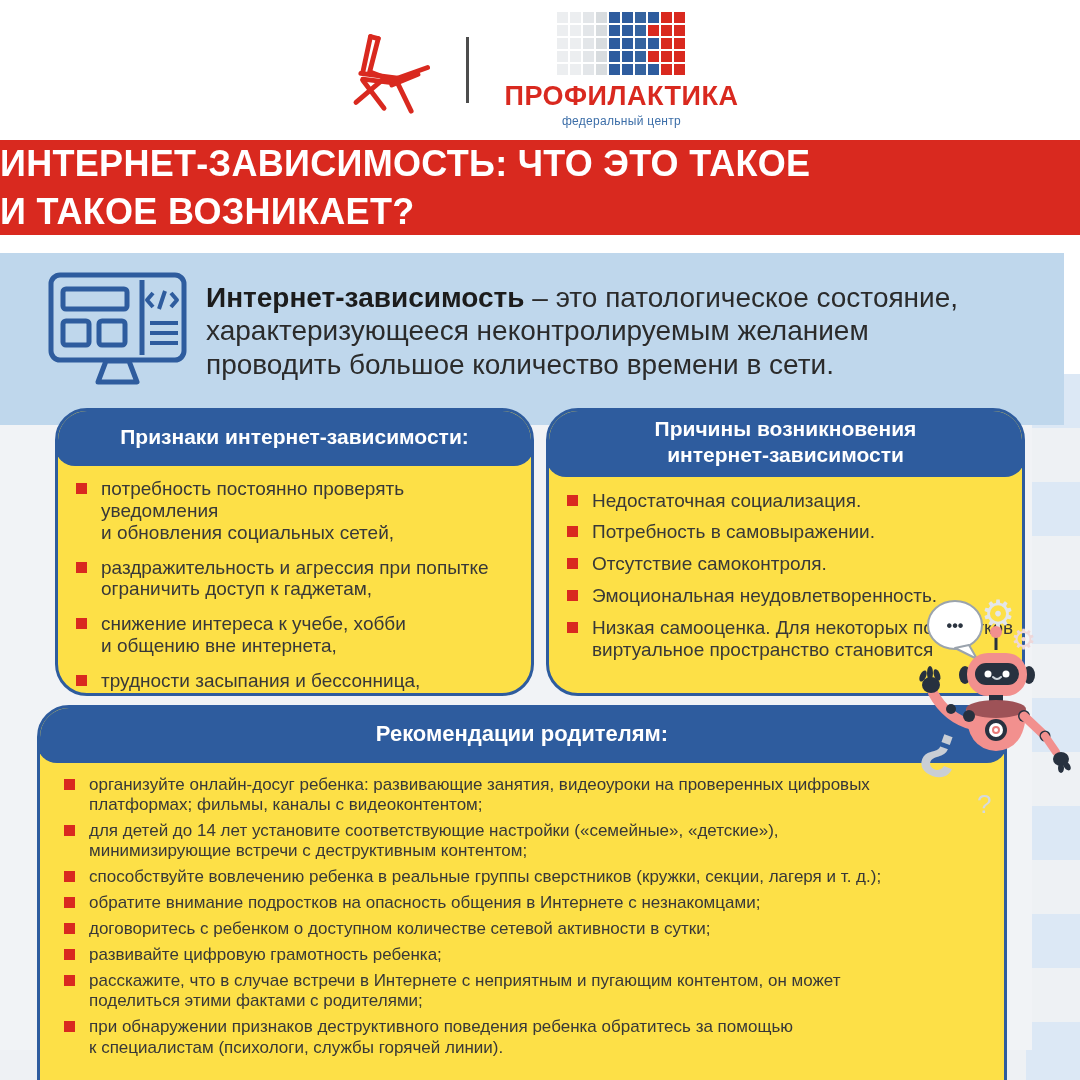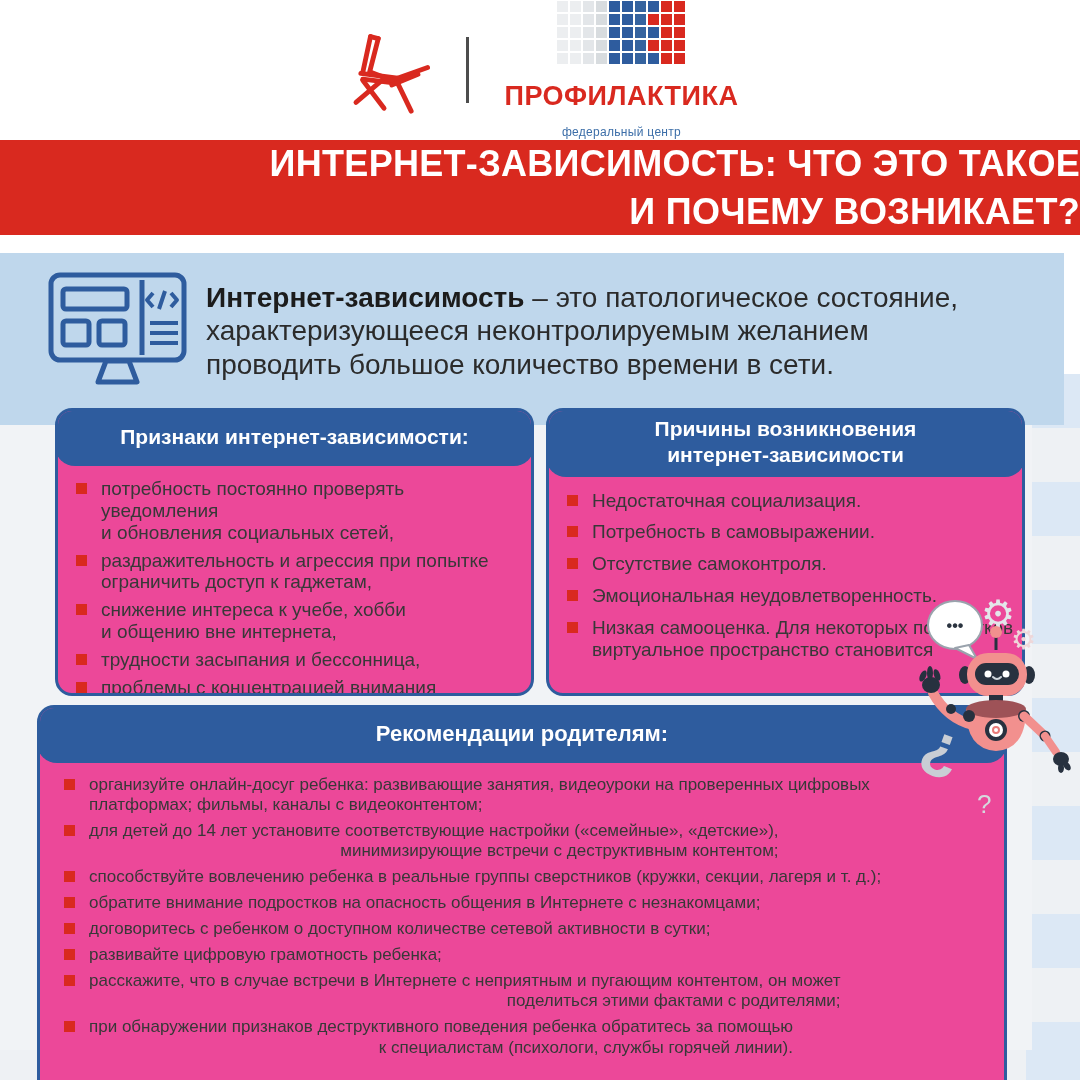--- a/index.html
+++ b/index.html
@@ -13,61 +13,61 @@
   .mosaic-right { position:absolute; right:0; top:374px; width:48px; height:676px; z-index:0;
     background:repeating-linear-gradient(180deg, #dce8f5 0 54px, #eef1f4 54px 108px); }
   .mosaic-chip { position:absolute; left:900px; top:392px; width:76px; height:17px; background:#dce8f5; z-index:0; }
   .mosaic-bottom { position:absolute; left:0; bottom:0; width:100%; height:30px; z-index:0;
     background:repeating-linear-gradient(90deg, #eef1f4 0 54px, #dce8f5 54px 108px); }
 
   
   .header { position:absolute; top:0; left:0; right:0; height:140px; background:#fff;
     display:flex; align-items:center; justify-content:center; z-index:2; }
   .divider { width:3px; height:66px; background:#4d4d4d; margin:0 36px; }
-  .brand { display:flex; flex-direction:column; align-items:center;gap:11px; }
+  .brand { display:flex; flex-direction:column; align-items:center; }
   .pixel-grid { display:flex; gap:2px; margin-bottom:7px; }
   .pixel-grid .col { width:11px; height:63px;
     background-image:repeating-linear-gradient(180deg, transparent 0 11px, #ffffff 11px 13px); }
   .brand-title { color:#d9291f; font-size:27px; font-weight:bold; letter-spacing:0.5px; line-height:1.1; }
   .brand-subtitle { color:#3c6ea8; font-size:12px; margin-top:3px; letter-spacing:0.3px; }
 
   
   .banner { position:absolute; top:140px; left:0; right:0; height:95px; background:#d9291f;
-    display:flex; flex-direction:column; align-items:flex-end; justify-content:center; z-index:2; }
+    display:flex; flex-direction:column; align-items:flex-start; justify-content:center; z-index:2; }
   .banner div { color:#fff; font-size:36px; font-weight:bold; line-height:1.33; letter-spacing:0.3px; text-align:center; }
 
   
   .definition { position:absolute; top:253px; left:0; right:16px; height:172px; background:#bfd7ec;
     display:flex; align-items:center; padding:0 40px 16px 46px; z-index:2; }
   .monitor-wrap { flex:0 0 150px; margin-right:10px; }
   .definition-text { font-size:28px; line-height:1.2; color:#2b2b2b; white-space:pre-line; }
   .definition-text b { color:#1c1c1c; }
 
   
-  .panel { background:#ec4899; border:3px solid #2e5c9e; border-radius:17px; overflow:hidden; z-index:2; }
+  .panel { background:#fde047; border:3px solid #2e5c9e; border-radius:32px; overflow:hidden; z-index:2; }
   .panel-header { background:#2e5c9e; color:#fff; text-align:center; font-weight:bold;
     border-radius:20px; margin:-3px -3px 0 -3px; }
   .columns { position:absolute; top:408px; left:55px; width:970px; display:flex; gap:12px; z-index:2; }
   .panel-signs, .panel-causes { width:479px; height:288px; }
   .panel-signs .panel-header { font-size:21px; padding:17px 8px; }
   .panel-causes .panel-header { font-size:21px; padding:8px 8px; line-height:1.25; }
 
   ul.blist { list-style:none; }
   .panel-signs ul.blist { padding:12px 8px 6px 18px; }
   .panel-causes ul.blist { padding:13px 8px 6px 18px; }
   li.bitem { display:flex; align-items:flex-start; }
-  .panel-signs li.bitem + li.bitem { margin-top:6px; }
+  .panel-signs li.bitem + li.bitem { margin-top:13px; }
   .panel-causes li.bitem + li.bitem { margin-top:10px; }
   .sq { width:11px; height:11px; background:#d9291f; flex:0 0 11px; margin:5px 14px 0 0; }
   .li-text { font-size:19px; line-height:1.15; color:#383838; white-space:pre-line; }
 
   .panel-reco { position:absolute; top:705px; left:37px; width:970px; height:445px; z-index:2; }
   .panel-reco .panel-header { font-size:22px; padding:16px 8px; }
   .panel-reco ul.blist { padding:12px 10px 6px 24px; }
-  .panel-reco li.bitem + li.bitem { margin-top:6px;text-align:right; }
+  .panel-reco li.bitem + li.bitem { margin-top:6px; }
   .panel-reco .sq { margin-top:4px; }
   .panel-reco .li-text { font-size:17px; line-height:1.18; }
 
   
   .robot { position:absolute; left:885px; top:575px; width:205px; height:250px; z-index:5; }
 </style>
 </head>
 <body>
 
 <div class="page">
@@ -107,21 +107,21 @@
         <div class="col" style="background-color:#d9291f;"></div>
         <div class="col" style="background-color:#d9291f;"></div>
       </div>
       <div class="brand-title">ПРОФИЛАКТИКА</div>
       <div class="brand-subtitle">федеральный центр</div>
     </div>
   </div>
 
   <div class="banner">
     <div>ИНТЕРНЕТ-ЗАВИСИМОСТЬ: ЧТО ЭТО ТАКОЕ</div>
-    <div>И ПОЧЕМУ ВОЗНИКАЕТ?</div>
+    <div>И ТАКОЕ ВОЗНИКАЕТ?</div>
   </div>
 
   <div class="definition">
     <div class="monitor-wrap">
       <svg width="150" height="118" viewBox="0 0 150 118">
         <g stroke="#2e5c9e" stroke-width="5" fill="none" stroke-linejoin="round">
           <rect x="5" y="5" width="133" height="85" rx="9"></rect>
           <line x1="96" y1="10" x2="96" y2="85"></line>
           <rect x="17" y="19" width="64" height="20" rx="3"></rect>
           <rect x="17" y="51" width="26" height="24" rx="3"></rect>

